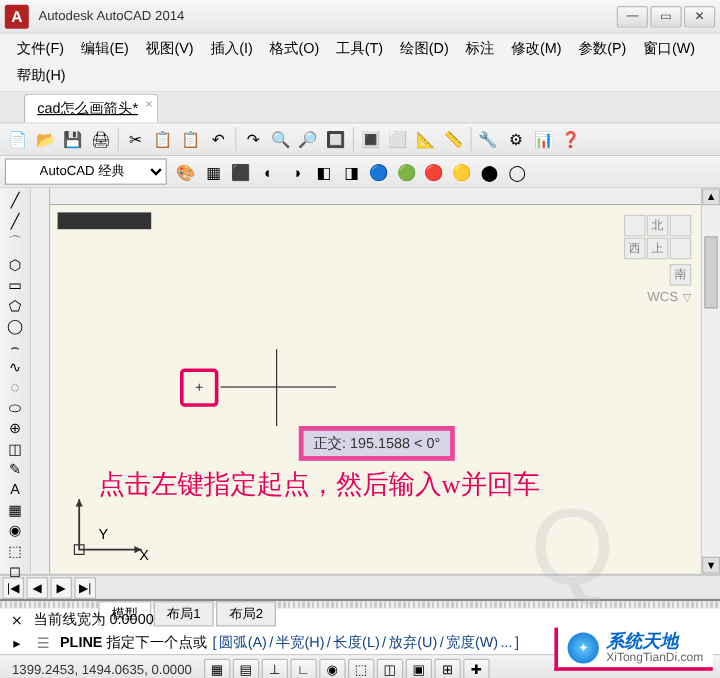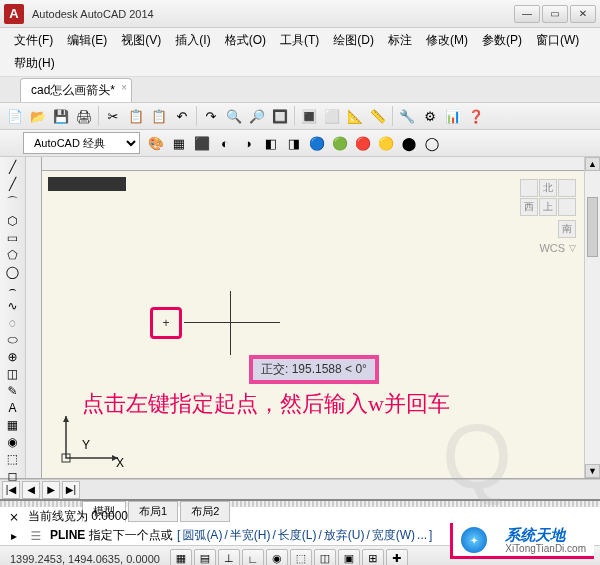--- a/index.html
+++ b/index.html
@@ -10,27 +10,27 @@
 .titlebar .title-text { flex: 0 0 auto; margin-left: 4px; }
 .titlebar .title-path { color: #666; margin-left: 30px; }
 .titlebar .spacer { flex: 1; }
 .win-btns { display:flex; gap:2px; }
 .win-btn { width:26px; height:18px; border:1px solid #bbb; background:linear-gradient(#f9f9f9,#ddd); border-radius:2px; display:flex; align-items:center; justify-content:center; font-size:10px; cursor:pointer; }
 
 .menubar { display:flex; gap:2px; padding: 2px 8px; font-size: 12px; background:#f3f3f3; border-bottom:1px solid #ddd; flex-wrap: wrap; }
 .menu-item { padding: 2px 6px; cursor: pointer; }
 
 .tabstrip { height:26px; background:#e9e9e9; border-bottom:1px solid #ccc; display:flex; align-items:flex-end; padding: 0 20px; }
-.file-tab { background:#fff; border:1px solid #bbb; border-bottom:none; border-radius:4px 4px 0 0; padding: 3px 16px 3px 10px; font-size:12px; position:relative; }
+.file-tab { background:#fff; border:1px solid #bbb; border-bottom:none; border-radius:4px 4px 0 0; padding: 3px 16px 3px 10px; font-size:12px; position:relative;text-decoration:underline; }
 .file-tab .close-x { position:absolute; right:4px; top:3px; font-size:10px; color:#999; cursor:pointer; }
 
 .toolstrip { display:flex; align-items:center; gap:1px; padding:2px 4px; background:linear-gradient(#f5f5f5,#e7e7e7); border-bottom:1px solid #ccc; flex-wrap: wrap; }
 .tool-btn { width:22px; height:22px; border:1px solid transparent; display:flex; align-items:center; justify-content:center; font-size:13px; cursor:pointer; border-radius:2px; }
 .tool-sep { width:1px; height:20px; background:#ccc; margin:0 2px; }
-.ws-select { height:22px; font-size:11px; border:1px solid #aaa; background:#fff; padding: 0 18px 0 6px; margin-right:4px;margin-left:19px; }
+.ws-select { height:22px; font-size:11px; border:1px solid #aaa; background:#fff; padding: 0 18px 0 24px; margin-right:4px; }
 
 .workarea { display:flex; height: 322px; border-bottom:1px solid #aaa; }
 .left-tools { width:26px; background:linear-gradient(90deg,#f4f4f4,#e7e7e7); border-right:1px solid #ccc; display:flex; flex-direction:column; align-items:center; gap:1px; padding:2px 0; }
 .left-tools .tool-btn { width:22px; height:20px; font-size:12px; }
 .ruler-v { width:16px; background:#eee; border-right:1px solid #aaa; }
 
 .canvas-wrap { flex:1; display:flex; flex-direction:column; position:relative; }
 .ruler-h { height:14px; background:#eee; border-bottom:1px solid #aaa; }
 .canvas { flex:1; background:#f7f5e8; position:relative; overflow:hidden; }
 .title-block { position:absolute; top:6px; left:6px; width:78px; height:14px; background:#333; }
@@ -69,21 +69,21 @@
 .cmd-opts { color:#114488; }
 .cmd-opts span { padding:0 1px; }
 
 .statusbar { height:26px; background:linear-gradient(#f3f3f3,#e2e2e2); border-top:1px solid #ccc; display:flex; align-items:center; font-size:11px; padding:0 4px; gap:4px; }
 .coords { padding:0 6px; color:#333; }
 .status-btn { width:22px; height:20px; border:1px solid #bbb; background:linear-gradient(#f8f8f8,#e4e4e4); display:flex; align-items:center; justify-content:center; font-size:11px; cursor:pointer; border-radius:2px; }
 
 .watermark-o { position:absolute; right:88px; bottom:56px; font-size:90px; color:rgba(180,180,180,0.25); font-weight:300; pointer-events:none; }
 .watermark-box { position:absolute; right:6px; bottom:6px; background:#fff; border-left:3px solid #e6005c; border-bottom:3px solid #e6005c; padding:4px 8px 2px 8px; display:flex; align-items:center; gap:6px; }
 .wm-logo { width:26px; height:26px; border-radius:50%; background:radial-gradient(circle,#6cf,#06c); display:flex; align-items:center; justify-content:center; color:#fff; font-size:10px; }
-.wm-text { display:flex; flex-direction:column; line-height:1.1;margin-left:12px; }
+.wm-text { display:flex; flex-direction:column; line-height:1.1; }
 .wm-cn { font-size:15px; font-weight:bold; color:#0066cc; font-style:italic; }
 .wm-en { font-size:10px; color:#666; }
 </style>
 </head>
 <body>
 
 <div class="titlebar">
   <div class="app-icon">A</div>
   <span class="title-text">Autodesk AutoCAD 2014</span>
   <div class="spacer"></div>

